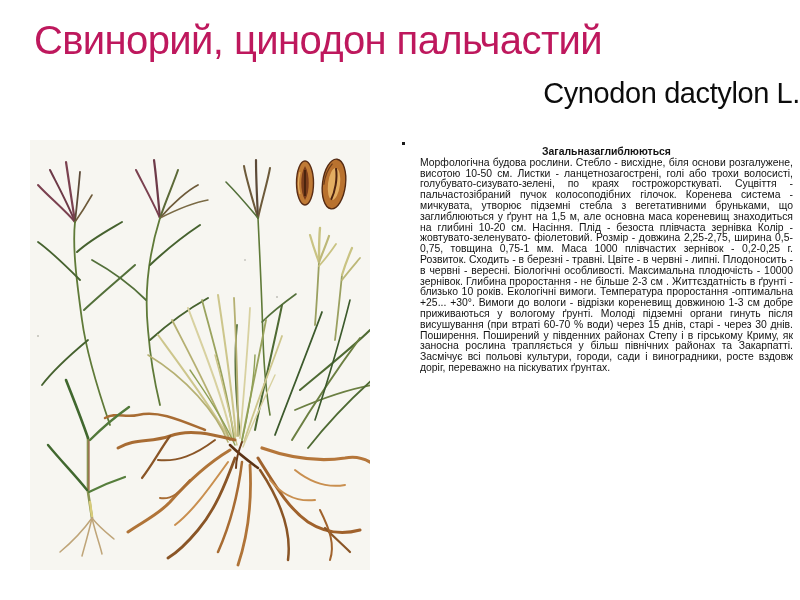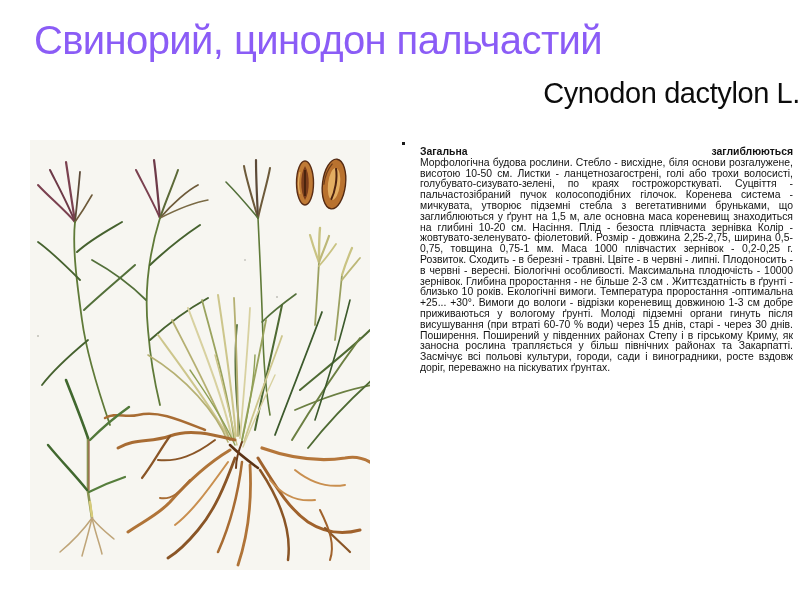--- a/index.html
+++ b/index.html
@@ -2,42 +2,42 @@
 <html><head>
 <meta charset="utf-8">
 <style>
   html,body{margin:0;padding:0;background:#fff;}
   .slide{
     position:relative;width:800px;height:600px;background:#ffffff;
     font-family:"Liberation Sans",sans-serif;overflow:hidden;color:#111;
   }
   .title{
     position:absolute;top:17px;left:0;width:636px;text-align:center;
-    font-size:40px;line-height:46px;letter-spacing:-0.6px;color:#8b5cf6;
+    font-size:40px;line-height:46px;letter-spacing:-0.6px;color:#be185d;
     font-weight:400;white-space:nowrap;
   }
   .subtitle{
     position:absolute;top:76px;left:0;width:800px;text-align:right;
     font-size:29px;line-height:34px;letter-spacing:-0.4px;color:#0c0c0c;
     font-weight:400;
   }
   .figure{
     position:absolute;left:30px;top:140px;width:340px;height:430px;margin:0;
   }
   .figure svg{display:block;width:340px;height:430px;}
   .bullet{
     position:absolute;left:402px;top:142px;width:3px;height:3px;background:#1a1a1a;
   }
   .textblock{
     position:absolute;left:420px;top:147px;width:373px;
     font-size:10.4px;line-height:10.8px;color:#121212;
     text-align:justify;
   }
   .heading{
-    display:flex;justify-content:space-between;font-weight:bold;
+    display:flex;justify-content:center;font-weight:bold;
   }
   .bodytext{
     text-align:justify;
   }
 </style>
 </head>
 <body>
 
 <div class="slide">
 

